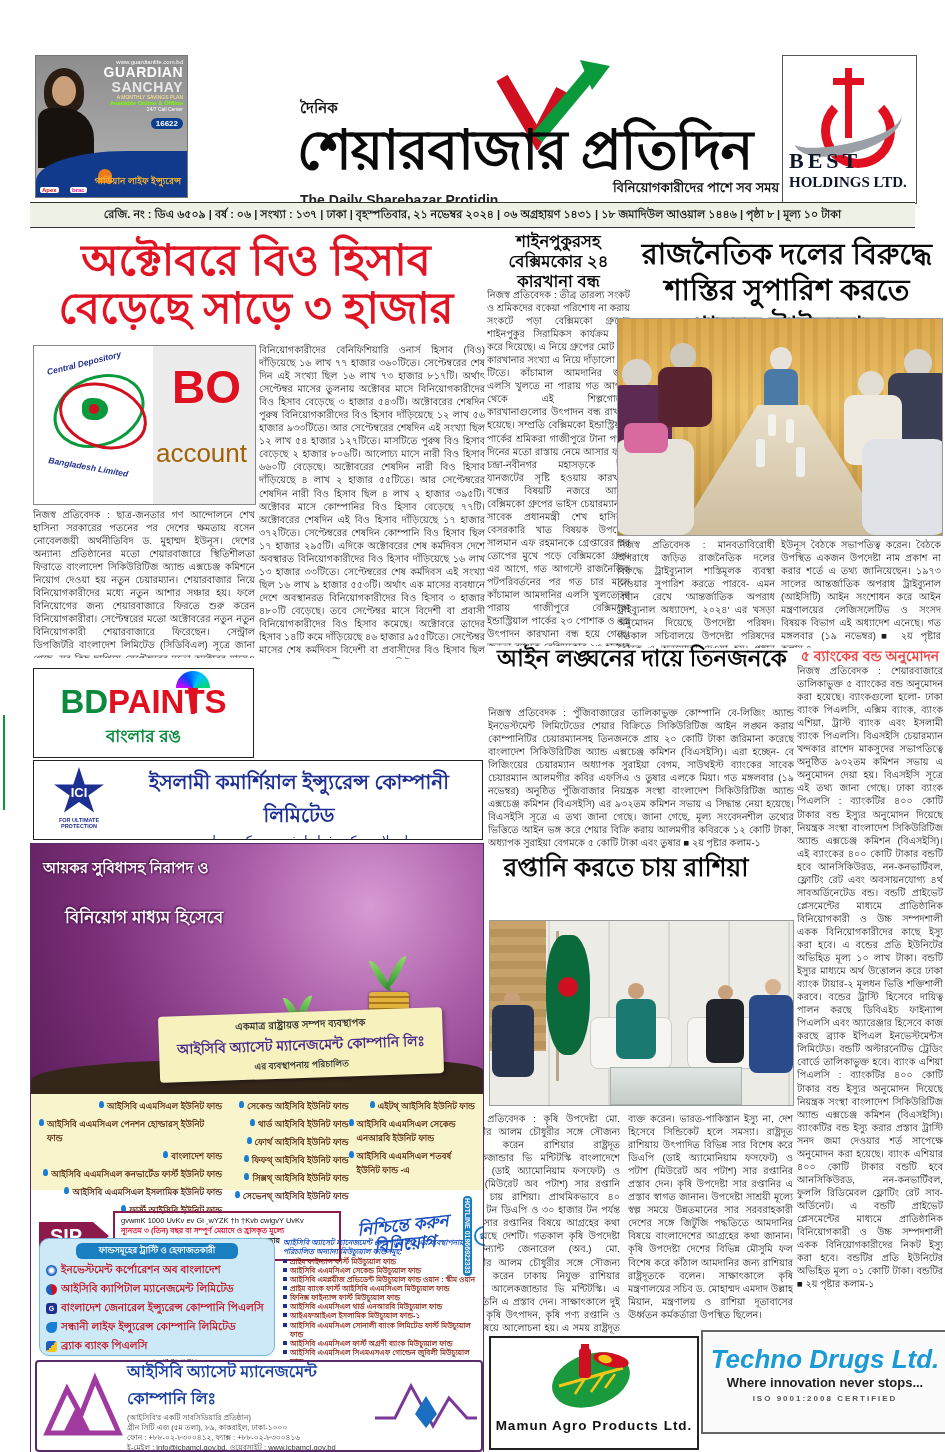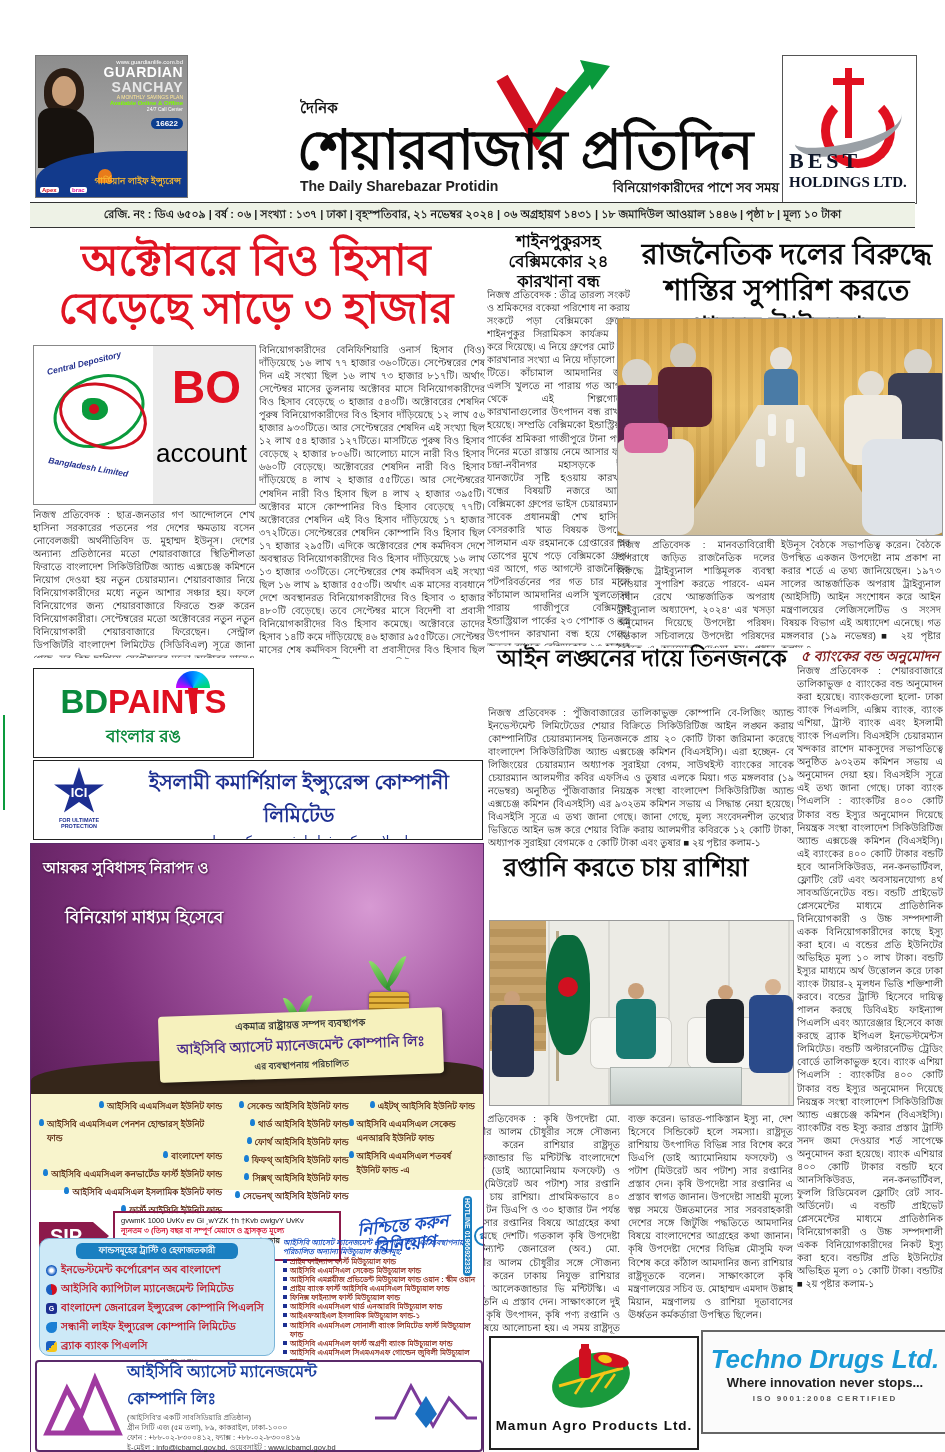--- a/index.html
+++ b/index.html
@@ -41,28 +41,28 @@
 
   
   .infobar{background:#eef2e6;border-top:1.5px solid #333;border-bottom:1.5px solid #333;
            font-size:11px;font-weight:bold;color:#1a1a1a;display:flex;align-items:center;justify-content:center;}
 
   
   .hl-red{color:#e01422;font-weight:bold;font-size:43px;line-height:1.12;text-align:center;}
   .hl-right{color:#0a0a0a;font-weight:bold;font-size:29px;line-height:1.25;text-align:center;}
   .hl-mid{color:#0a0a0a;font-weight:bold;font-size:16.5px;line-height:1.2;text-align:center;}
   .hl-sec{color:#0a0a0a;font-weight:bold;font-size:23px;line-height:1.2;text-align:center;}
-  .hl-sm{color:#7f1d1d;font-weight:bold;font-size:14px;text-align:center;font-style:italic;}
+  .hl-sm{color:#ef4444;font-weight:bold;font-size:14px;text-align:center;}
   .hl-russia{color:#0a0a0a;font-weight:bold;font-size:25px;line-height:1.22;text-align:center;}
 
   
   .bo-box{border:1px solid #888;background:#fff;overflow:hidden;}
   .bo-right{position:absolute;right:0;top:0;width:46%;height:100%;background:#ececec;}
   .bo-big{color:#e01020;font-size:46px;font-weight:bold;line-height:1;}
-  .bo-acc{color:#000000;font-size:26px;}
+  .bo-acc{color:#a16207;font-size:26px;}
   .cdbl-e{position:absolute;border-radius:50%;}
   .cdbl-t{position:absolute;color:#24318f;font-size:8.5px;font-weight:bold;font-style:italic;white-space:nowrap;}
 
   
   .adbox{border:1.5px solid #222;background:#fff;overflow:hidden;}
   .bdp-bd{color:#0a8a3c;font-weight:bold;font-size:33px;}
   .bdp-paints{color:#e01020;font-weight:bold;font-size:33px;}
   .bdp-sub{color:#0a8a3c;font-weight:bold;font-size:17px;}
   .rainbow{width:34px;height:17px;border-radius:34px 34px 0 0;background:conic-gradient(from 270deg at 50% 100%,#d400ff,#0048ff,#00c3ff,#00d96d,#ffe000,#ff8a00,#ff0000);}
   .brush{width:10px;height:26px;background:#e01020;clip-path:polygon(0 0,100% 0,70% 100%,30% 100%);}
@@ -156,21 +156,21 @@
 
   <div class="abs daily" style="left:300px;top:96px;">দৈনিক</div>
 
   <svg class="abs" style="left:492px;top:60px;" width="130" height="90" viewBox="0 0 130 90">
     <polyline points="10,18 45,78 70,30" fill="none" stroke="#d01020" stroke-width="13"></polyline>
     <polyline points="45,78 100,12" fill="none" stroke="#0a9a3c" stroke-width="13"></polyline>
     <polygon points="88,0 118,6 100,30" fill="#0a9a3c"></polygon>
   </svg>
 
   <div class="abs main-title" style="left:297px;top:108px;">শেয়ারবাজার প্রতিদিন</div>
-  <div class="abs eng-sub" style="left:300px;top:178px;">The Daily Sharebazar Protidin</div>
+  <div class="abs eng-sub" style="left:300px;top:192px;">The Daily Sharebazar Protidin</div>
   <div class="abs tagline" style="left:613px;top:178px;">বিনিয়োগকারীদের পাশে সব সময়</div>
 
   <div class="abs best" style="left:782px;top:55px;width:133px;height:147px;">
     <div class="bh-sym" style="left:62px;top:12px;width:7px;height:70px;"></div>
     <div class="bh-sym" style="left:50px;top:22px;width:31px;height:7px;"></div>
     <div class="abs" style="left:38px;top:38px;width:56px;height:56px;border:9px solid #e01020;border-radius:50%;border-top-color:transparent;"></div>
     <div class="bh-swoosh" style="left:10px;top:48px;"></div>
     <div class="abs bh-word" style="left:6px;top:92px;font-size:22px;letter-spacing:4px;">BEST</div>
     <div class="abs bh-word" style="left:6px;top:118px;font-size:15px;">HOLDINGS LTD.</div>
   </div>

